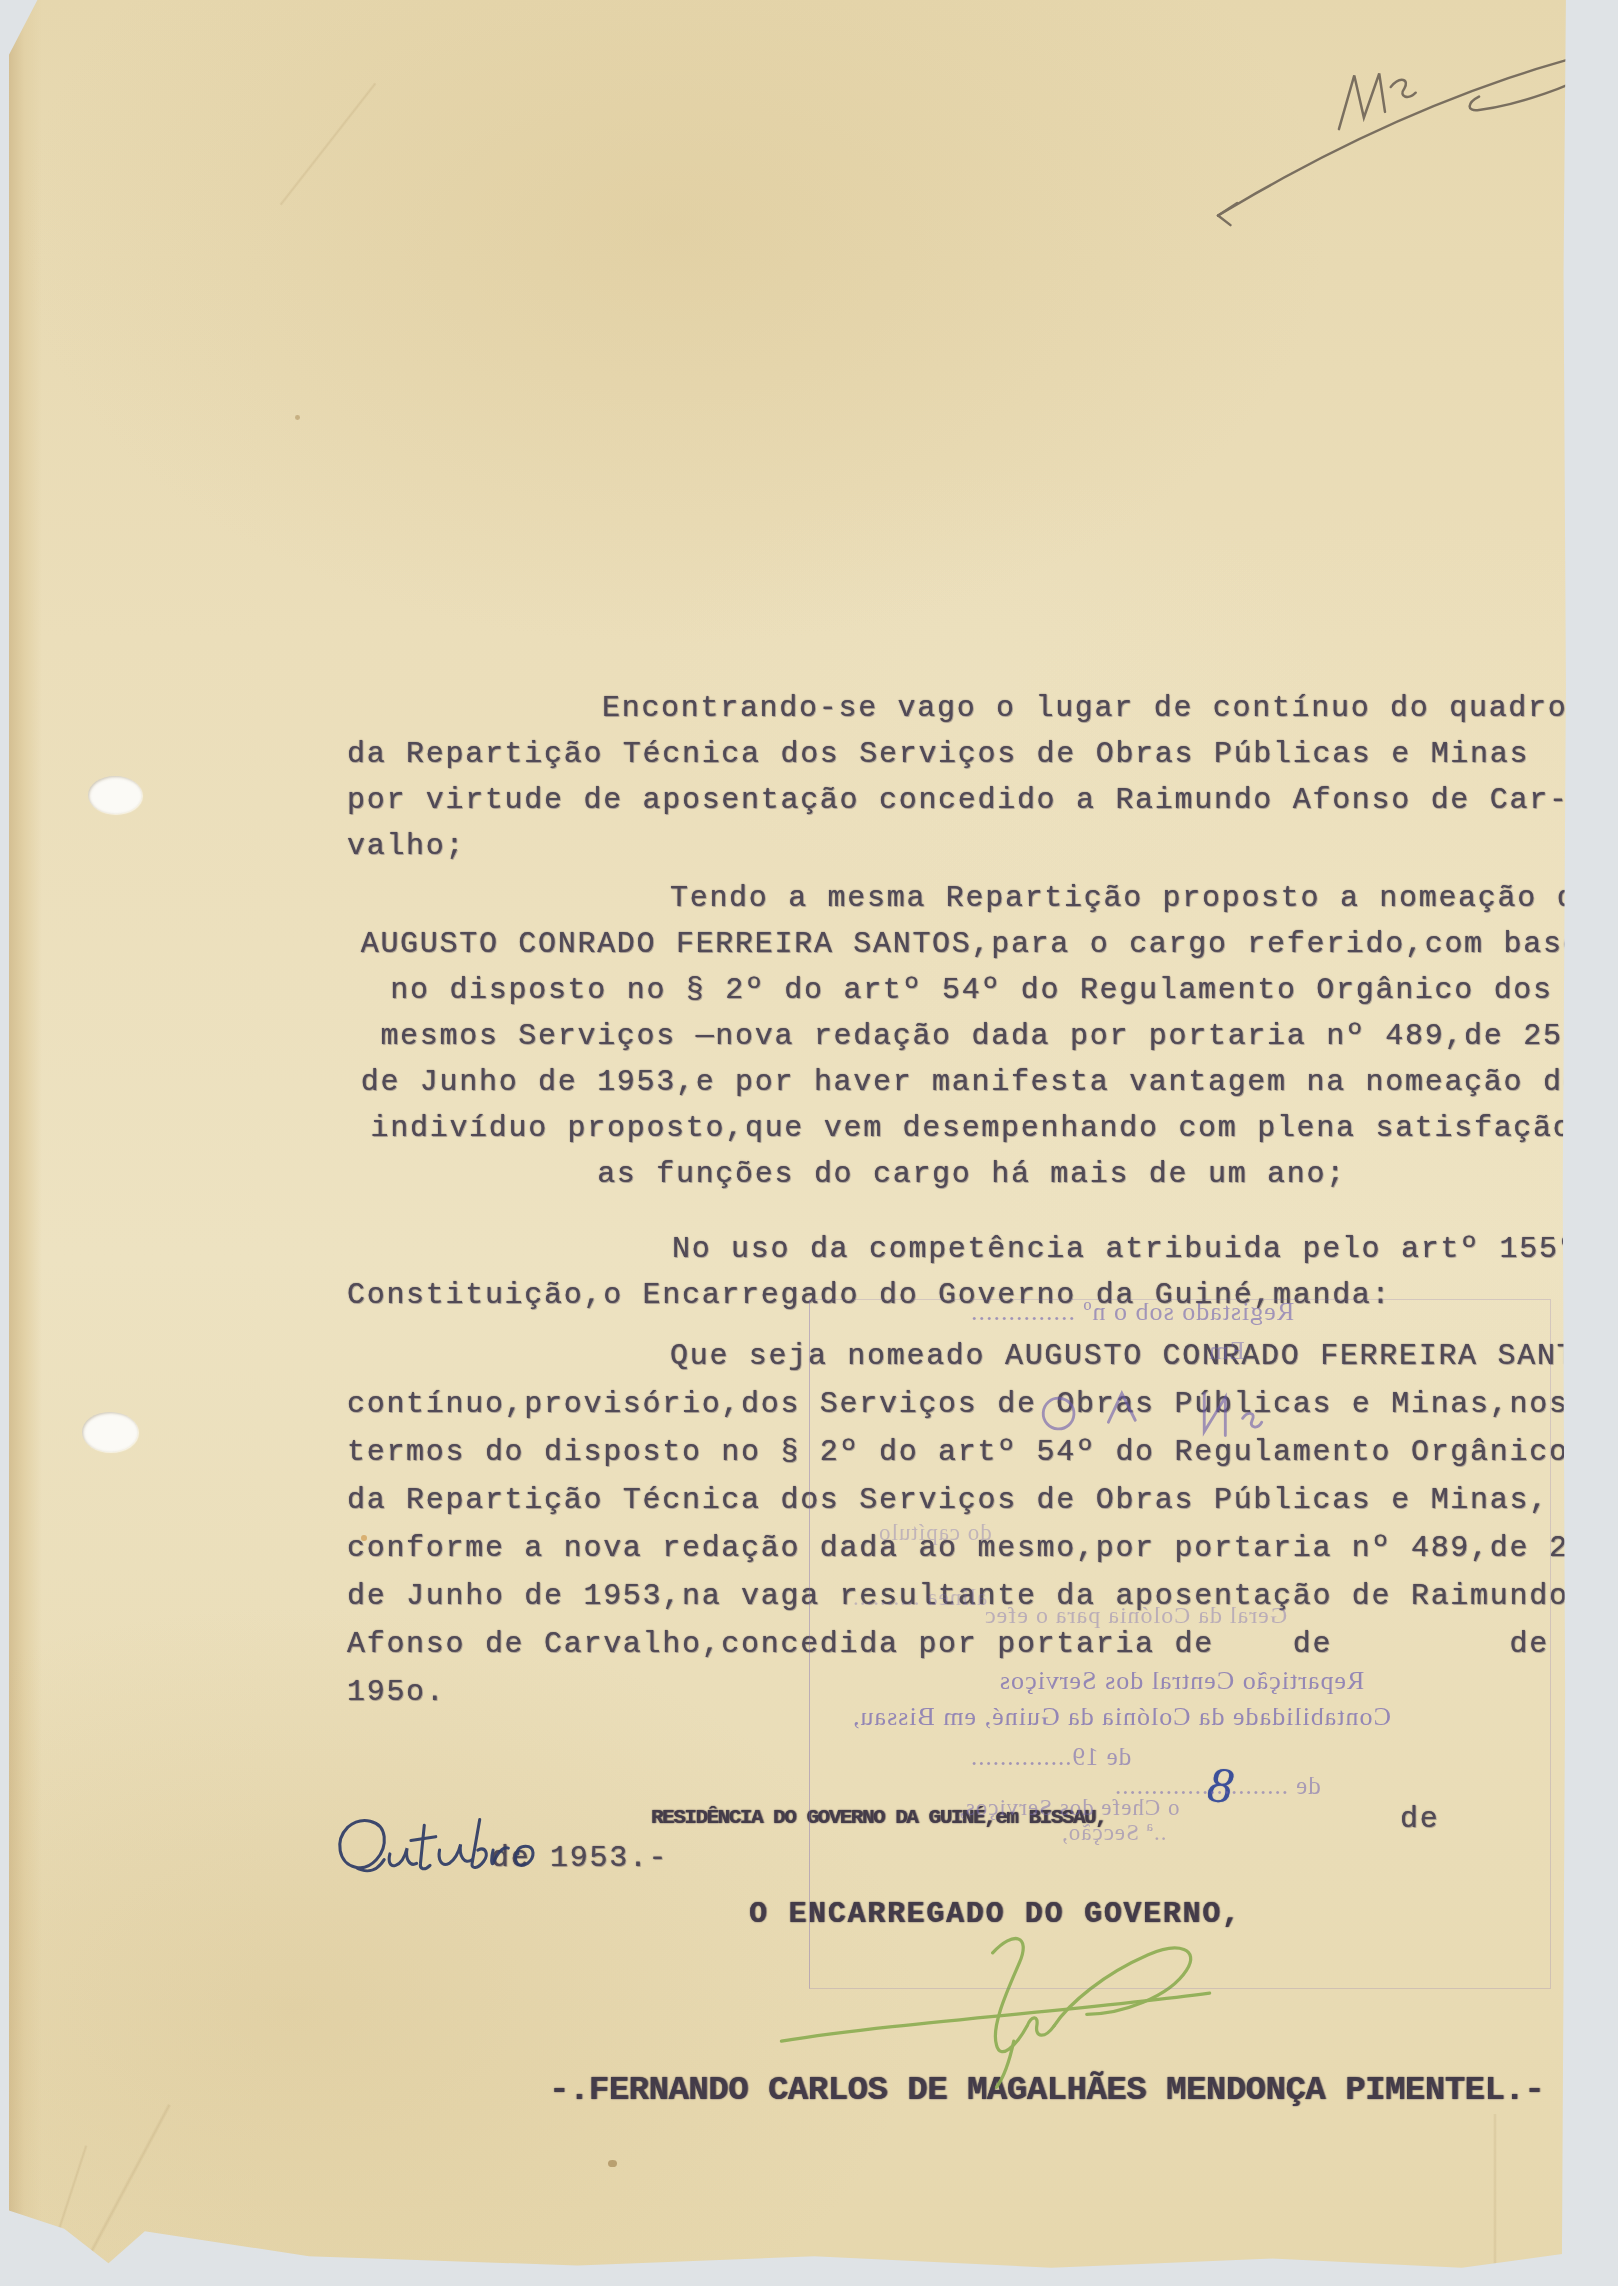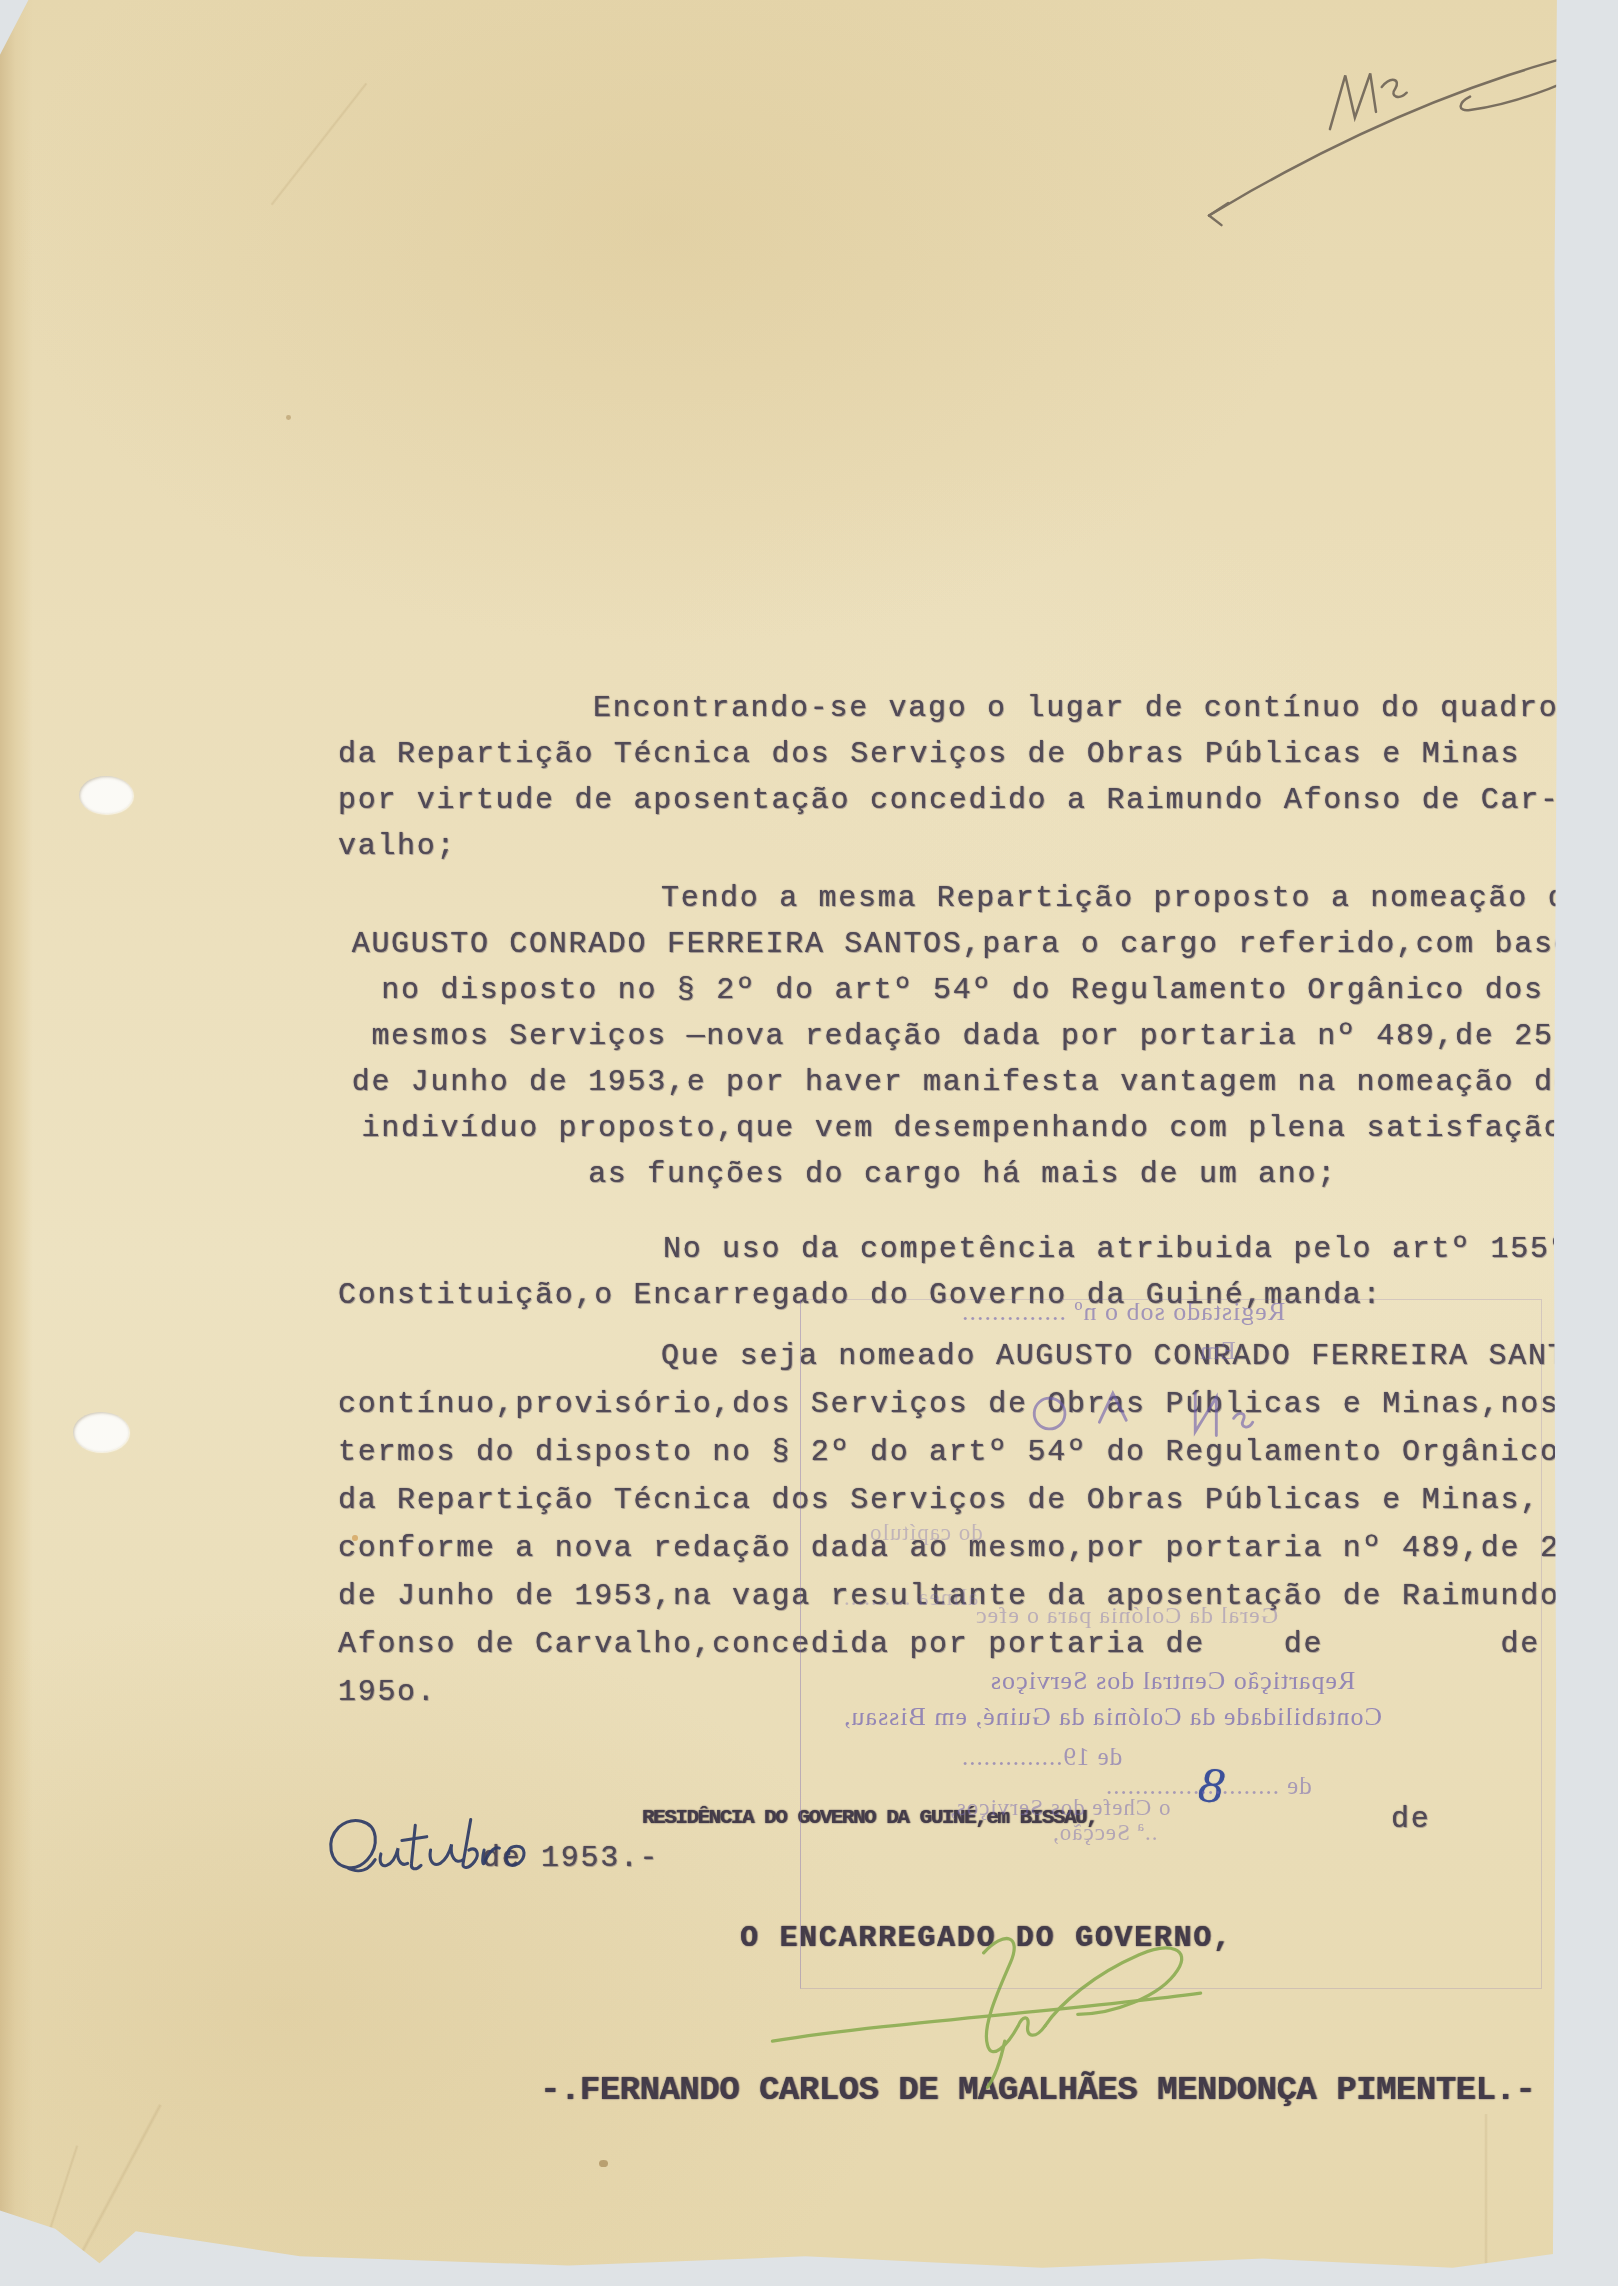--- a/index.html
+++ b/index.html
@@ -1,18 +1,18 @@
 <!DOCTYPE html>
 <html><head>
 <meta charset="utf-8">
 <style>
   html,body{margin:0;padding:0;background:#e8eaec;}
   .page{position:relative;width:1619px;height:2286px;background:#dfe3e6;overflow:hidden;
         font-family:"Liberation Mono",monospace;}
-  .paper{position:absolute;left:0;top:0;width:1579px;height:2286px;
+  .paper{position:absolute;left:9px;top:0;width:1579px;height:2286px;
     background:
       radial-gradient(1057px 672px at 42% 10%, rgba(216,194,142,.38), transparent 62%),
       radial-gradient(865px 769px at 88% 42%, rgba(240,230,198,.32), transparent 60%),
       radial-gradient(961px 624px at 18% 88%, rgba(210,186,132,.30), transparent 65%),
       radial-gradient(576px 365px at 62% 30%, rgba(238,229,198,.35), transparent 60%),
       linear-gradient(90deg, #d4bf92 0px, #e2d1a6 15.4px, rgba(0,0,0,0) 33px),
       linear-gradient(180deg, #e6d7ae 0%, #ebdeba 28%, #ede2c1 55%, #e9dcb6 82%, #e6d7ad 100%);
     clip-path:polygon(1.8% 0%, 98.6% 0%, 98.45% 12%, 98.6% 30%, 98.4% 52%, 98.55% 74%,
       98.35% 98.6%, 92% 99.2%, 80% 98.8%, 66% 99.2%, 51% 98.7%, 36% 99.1%, 19% 98.7%,
       8.6% 97.6%, 6.3% 99.0%, 3.5% 97.5%, 0% 96.7%, 0% 2.4%);
@@ -83,21 +83,21 @@
 da Repartição Técnica dos Serviços de Obras Públicas e Minas,
 conforme a nova redação dada ao mesmo,por portaria nº 489,de 25
 de Junho de 1953,na vaga resultante da aposentação de Raimundo
 Afonso de Carvalho,concedida por portaria de    de         de
 195o.</div>
 
     <div class="typed bold cond" style="left:642px;top:1795px;">RESIDÊNCIA DO GOVERNO DA GUINÉ,em BISSAU,</div>
     <div class="hand8" style="left:1199px;top:1756px;">8</div>
     <div class="typed" style="left:1391px;top:1796px;">de</div>
     <div class="typed" style="left:482px;top:1835px;text-align:right;">de 1953.-</div>
-    <div class="typed bold" style="left:740px;top:1891px;margin-top:24px;">O ENCARREGADO DO GOVERNO,</div>
+    <div class="typed bold" style="left:740px;top:1891px;">O ENCARREGADO DO GOVERNO,</div>
     <div class="typed bold" style="left:540px;top:2067px;font-size:34px;letter-spacing:-0.5px;">-.FERNANDO CARLOS DE MAGALHÃES MENDONÇA PIMENTEL.-</div>
 
     <svg class="ink" style="left:317px;top:1808px;" width="231" height="86" viewBox="0 0 240 90">
       <g fill="none" stroke="#2e3b66" stroke-width="3.2" stroke-linecap="round" opacity=".92">
         <path d="M30,62 C12,58 8,34 22,20 C36,8 58,12 60,30 C62,48 46,66 30,62 C44,70 54,64 60,54"></path>
         <path d="M66,48 C64,56 66,62 72,60 C78,58 82,50 84,42 C82,52 86,62 94,58"></path>
         <path d="M102,18 L98,58 C97,64 102,66 108,60"></path>
           <path d="M88,34 L114,30"></path>
         <path d="M118,44 C116,54 120,62 128,58 C134,54 138,46 140,38 C138,50 144,60 152,54"></path>
         <path d="M160,12 L152,58 C151,64 158,64 164,56 C170,48 166,40 158,44"></path>

